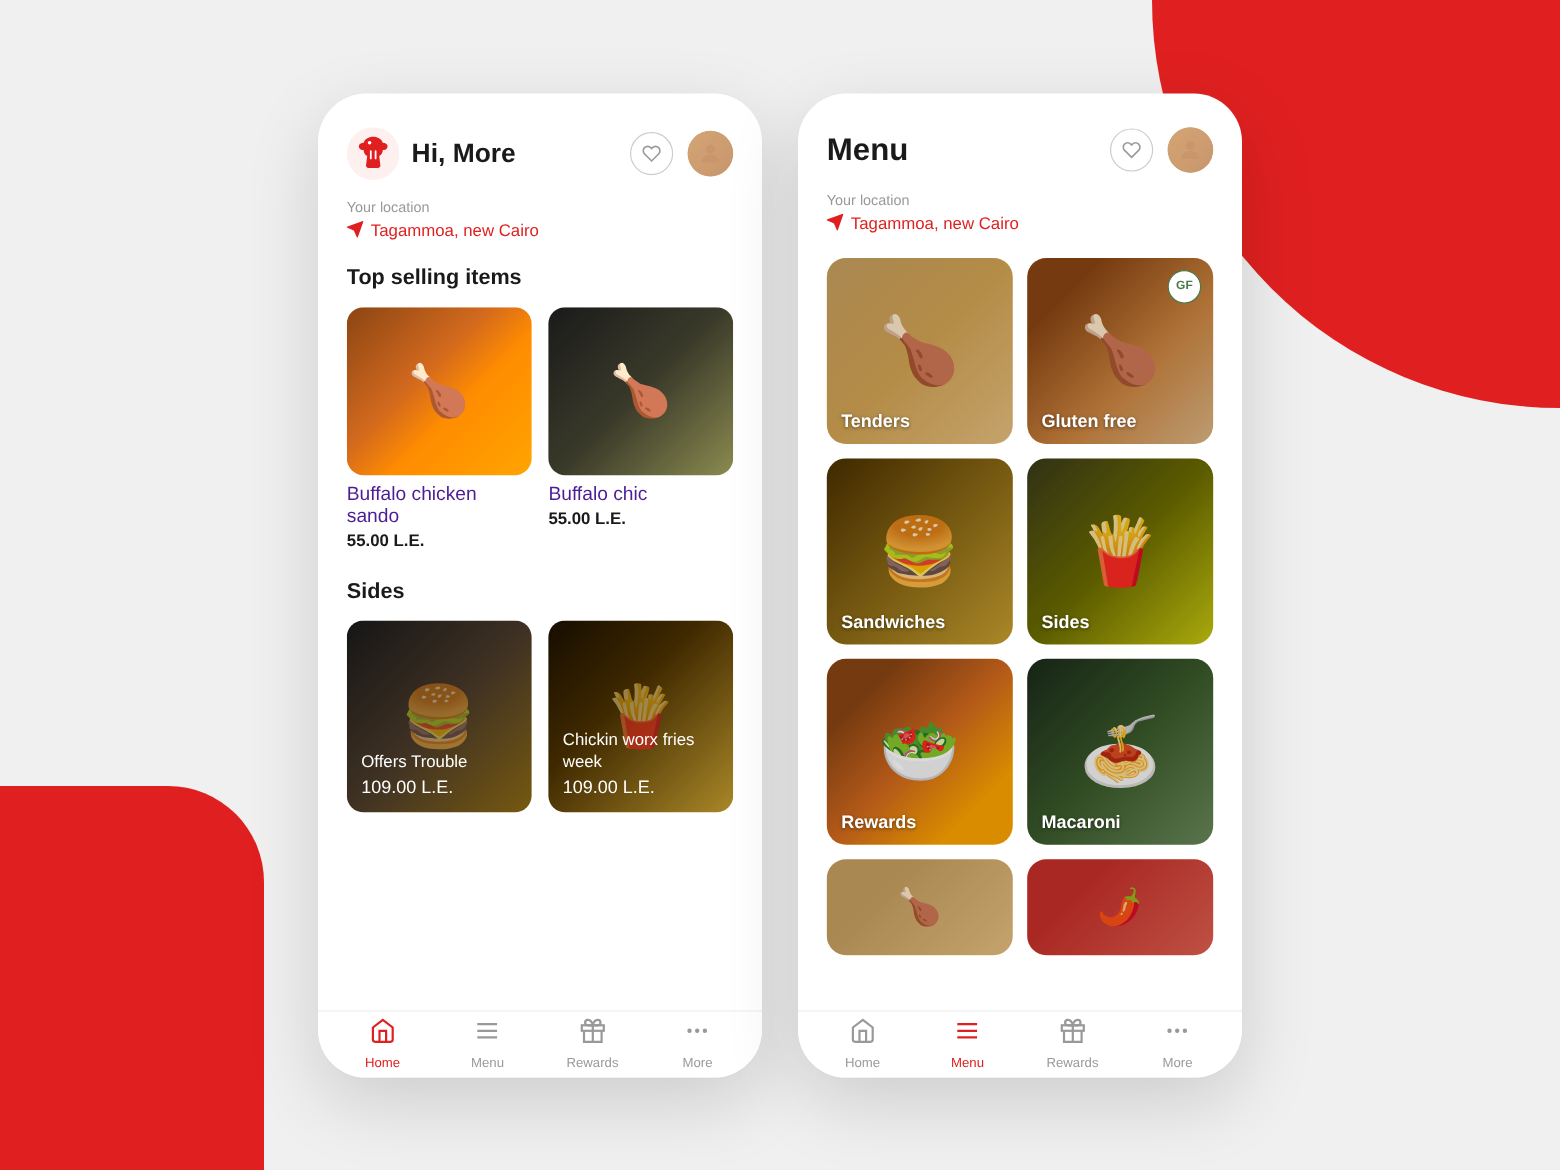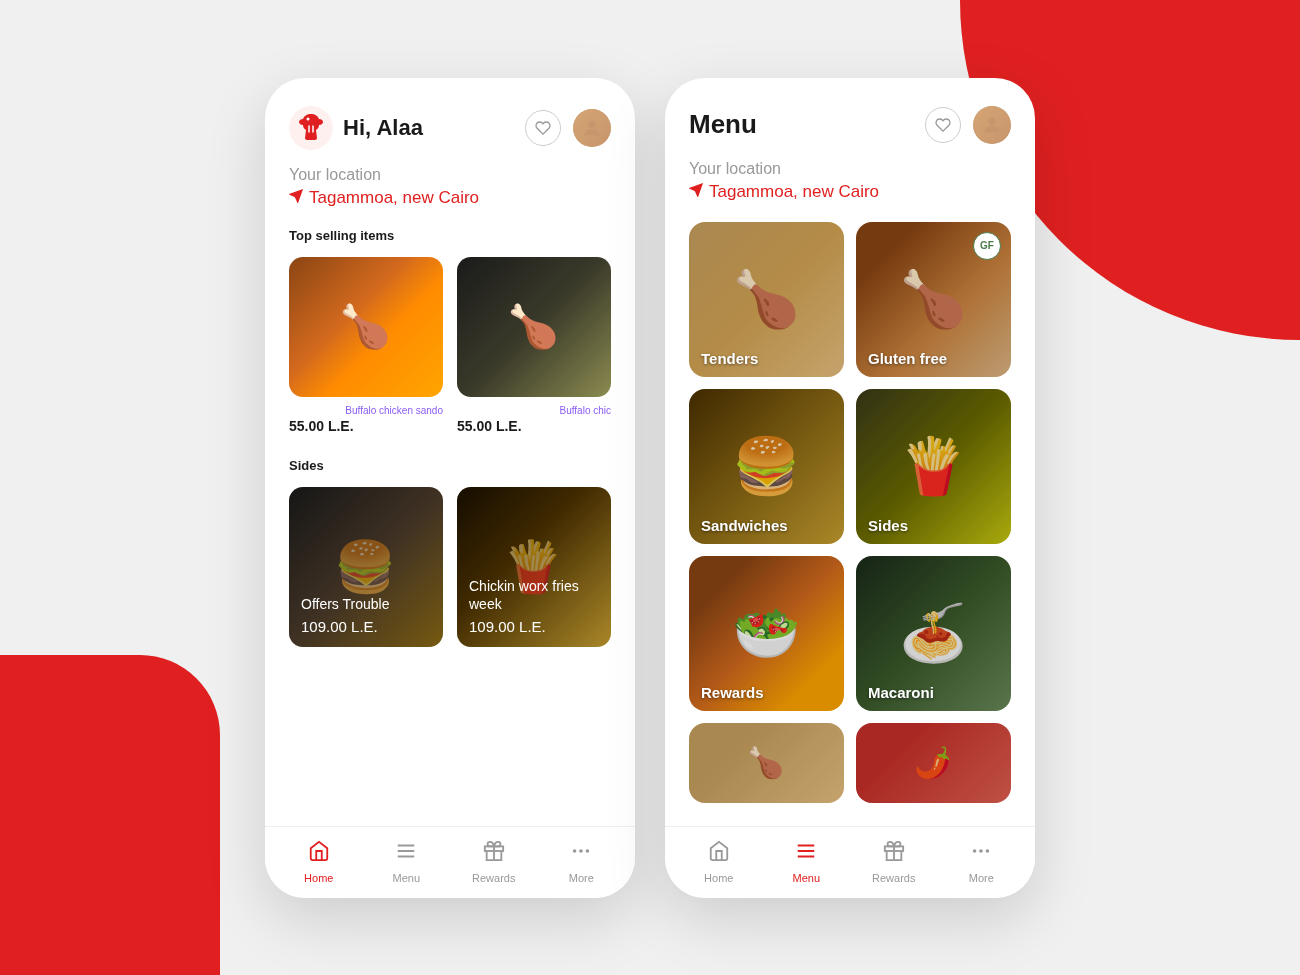--- a/index.html
+++ b/index.html
@@ -118,36 +118,36 @@
       justify-content: center;
       color: #fff;
       font-size: 14px;
     }
 
     
     .location-section {
       margin-bottom: 20px;
     }
     .location-label {
-      font-size: 16px;
+      font-size: 12px;
       color: #999;
       margin-bottom: 4px;
     }
     .location-value {
       display: flex;
       align-items: flex-start;
       gap: 6px;
       color: #e02020;
-      font-size: 17px;
+      font-size: 14px;
       font-weight: 500;
     }
 
     
     .section-title {
-      font-size: 13px;
+      font-size: 18px;
       font-weight: 700;
       color: #1a1a1a;
       margin-bottom: 14px;
     }
 
     
     .items-row {
       display: flex;
       gap: 14px;
       margin-bottom: 24px;
@@ -158,25 +158,24 @@
     }
     .item-card-img {
       width: 100%;
       height: 140px;
       border-radius: 14px;
       overflow: hidden;
       margin-bottom: 8px;
       background: #e0d0b0;
     }
     .item-name {
-      font-size: 10px;
+      font-size: 16px;
       font-weight: 500;
-      color: #8b5cf6;
+      color: #4c1d95;
       margin-bottom: 2px;
-      text-align: right;
     }
     .item-price {
       font-size: 14px;
       font-weight: 700;
       color: #1a1a1a;
     }
 
     
     .offers-row {
       display: flex;
@@ -271,21 +270,21 @@
       color: #4a7a4a;
       font-weight: 700;
       border: 1.5px solid #4a7a4a;
     }
     .menu-item-partial {
       height: 80px;
     }
 
     
     .bottom-nav {
-      height: 72px;
+      height: 56px;
       background: #fff;
       border-top: 1px solid #eee;
       display: flex;
       align-items: center;
       justify-content: space-around;
       padding: 14px 10px;
       flex-shrink: 0;
     }
     .nav-item {
       display: flex;
@@ -374,21 +373,21 @@
       <div class="phone-header">
         <div class="header-left">
 
           <svg class="chicken-logo" viewBox="0 0 44 44" fill="none" xmlns="http://www.w3.org/2000/svg">
             <circle cx="22" cy="22" r="22" fill="#fff0f0"></circle>
 
             <path d="M22 8 C18 8 15 10 14 13 C12 13 10 14 10 16 C10 18 12 19 14 19 C14 21 15 23 17 24 L16 32 C16 33 17 34 18 34 L26 34 C27 34 28 33 28 32 L27 24 C29 23 30 21 30 19 C32 19 34 18 34 16 C34 14 32 13 30 13 C29 10 26 8 22 8Z" fill="#e02020"></path>
             <circle cx="19" cy="13" r="1.5" fill="#fff"></circle>
             <path d="M20 20 L20 26 M24 20 L24 26" stroke="#fff" stroke-width="1.5" stroke-linecap="round"></path>
           </svg>
-          <span class="greeting">Hi, Alaa</span>
+          <span class="greeting">Hi, More</span>
         </div>
         <div class="header-right">
           <div class="heart-btn">
             <svg width="16" height="16" viewBox="0 0 24 24" fill="none" stroke="#999" stroke-width="2">
                 <path d="M20.84 4.61a5.5 5.5 0 0 0-7.78 0L12 5.67l-1.06-1.06a5.5 5.5 0 0 0-7.78 7.78l1.06 1.06L12 21.23l7.78-7.78 1.06-1.06a5.5 5.5 0 0 0 0-7.78z"></path>
               </svg>
           </div>
           <div class="avatar">
             <div class="avatar-img">
               <svg width="22" height="22" viewBox="0 0 24 24" fill="none">

